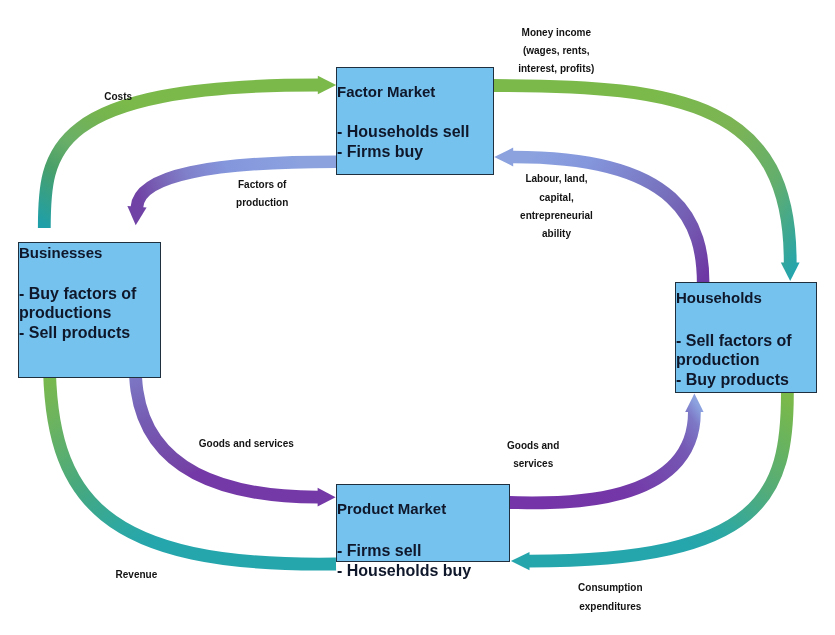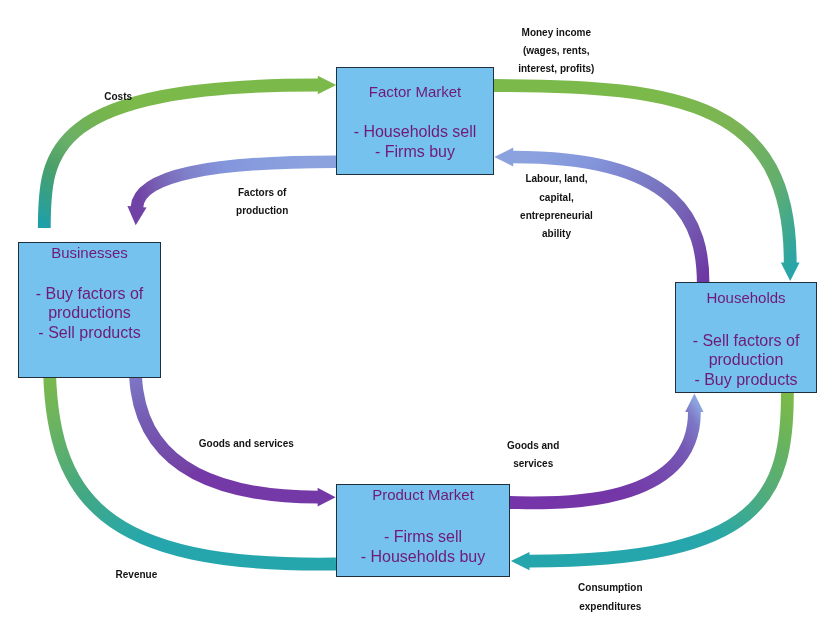--- a/index.html
+++ b/index.html
@@ -1,38 +1,38 @@
 <!DOCTYPE html>
 <html><head>
 <meta charset="utf-8">
 <title>Circular Flow Diagram</title>
 <style>
   html,body{margin:0;padding:0;}
   body{width:835px;height:635px;background:#ffffff;font-family:"Liberation Sans",sans-serif;overflow:hidden;position:relative;}
   #stage{position:absolute;left:0;top:0;width:835px;height:635px;background:#fff;}
   svg.arrows{position:absolute;left:0;top:0;width:835px;height:635px;}
   .box{position:absolute;background:#75C2EF;border:1.5px solid #1F2F3E;box-sizing:border-box;
-       color:#701a75;font-weight:normal;text-align:center;}
+       color:#0f172a;font-weight:bold;}
   .box .title{font-size:15px;line-height:19.6px;}
   .box .body{font-size:16px;line-height:19.6px;white-space:pre-line;}
   .lbl{position:absolute;color:#131313;font-size:10px;font-weight:bold;text-align:center;
        line-height:18.3px;white-space:pre-line;}
 
   #factor-market{left:336px;top:67px;width:158px;height:108px;padding-top:14.3px;}
   #businesses{left:18px;top:225px;width:143px;height:136px;padding-top:0;margin-top:17px;}
   #households{left:675px;top:282px;width:142px;height:111px;padding-top:5px;}
-  #product-market{left:336px;top:484px;width:174px;height:93px;padding-top:0;}
+  #product-market{left:336px;top:484px;width:174px;height:78px;padding-top:14px;}
   #factor-market .body{margin-top:20.6px;}
   #businesses .body{margin-top:21.1px;}
   #households .body{margin-top:23.3px;}
   #product-market .body{margin-top:22.9px;}
 
   #lbl-costs{left:58.2px;top:87.5px;width:120px;}
   #lbl-money{left:486.3px;top:23.5px;width:140px;}
-  #lbl-factors{left:202.2px;top:184px;width:120px;}
+  #lbl-factors{left:202.2px;top:176px;width:120px;}
   #lbl-labour{left:486.5px;top:170.4px;width:140px;}
   #lbl-goodsL{left:156.3px;top:435px;width:180px;}
   #lbl-goodsR{left:473.2px;top:437px;width:120px;}
   #lbl-revenue{left:76.4px;top:566px;width:120px;}
   #lbl-consum{left:540.3px;top:579.3px;width:140px;}
 </style>
 </head>
 <body>
 
 <div id="stage">

